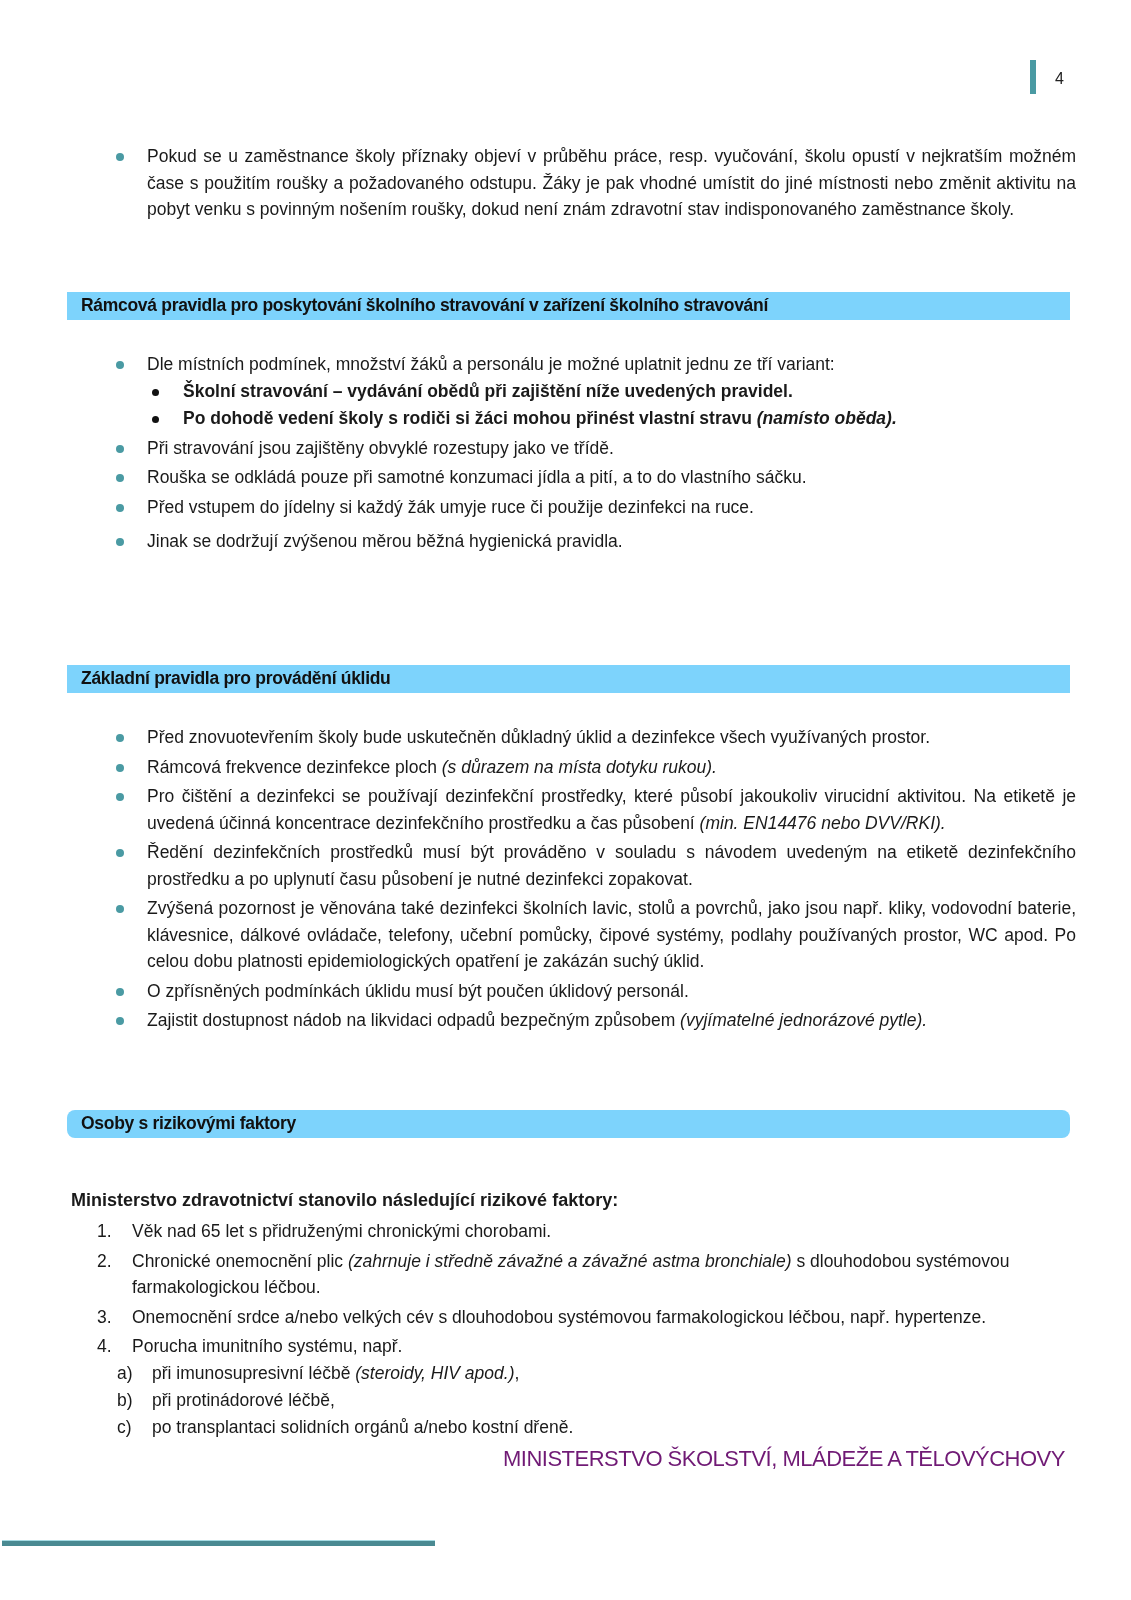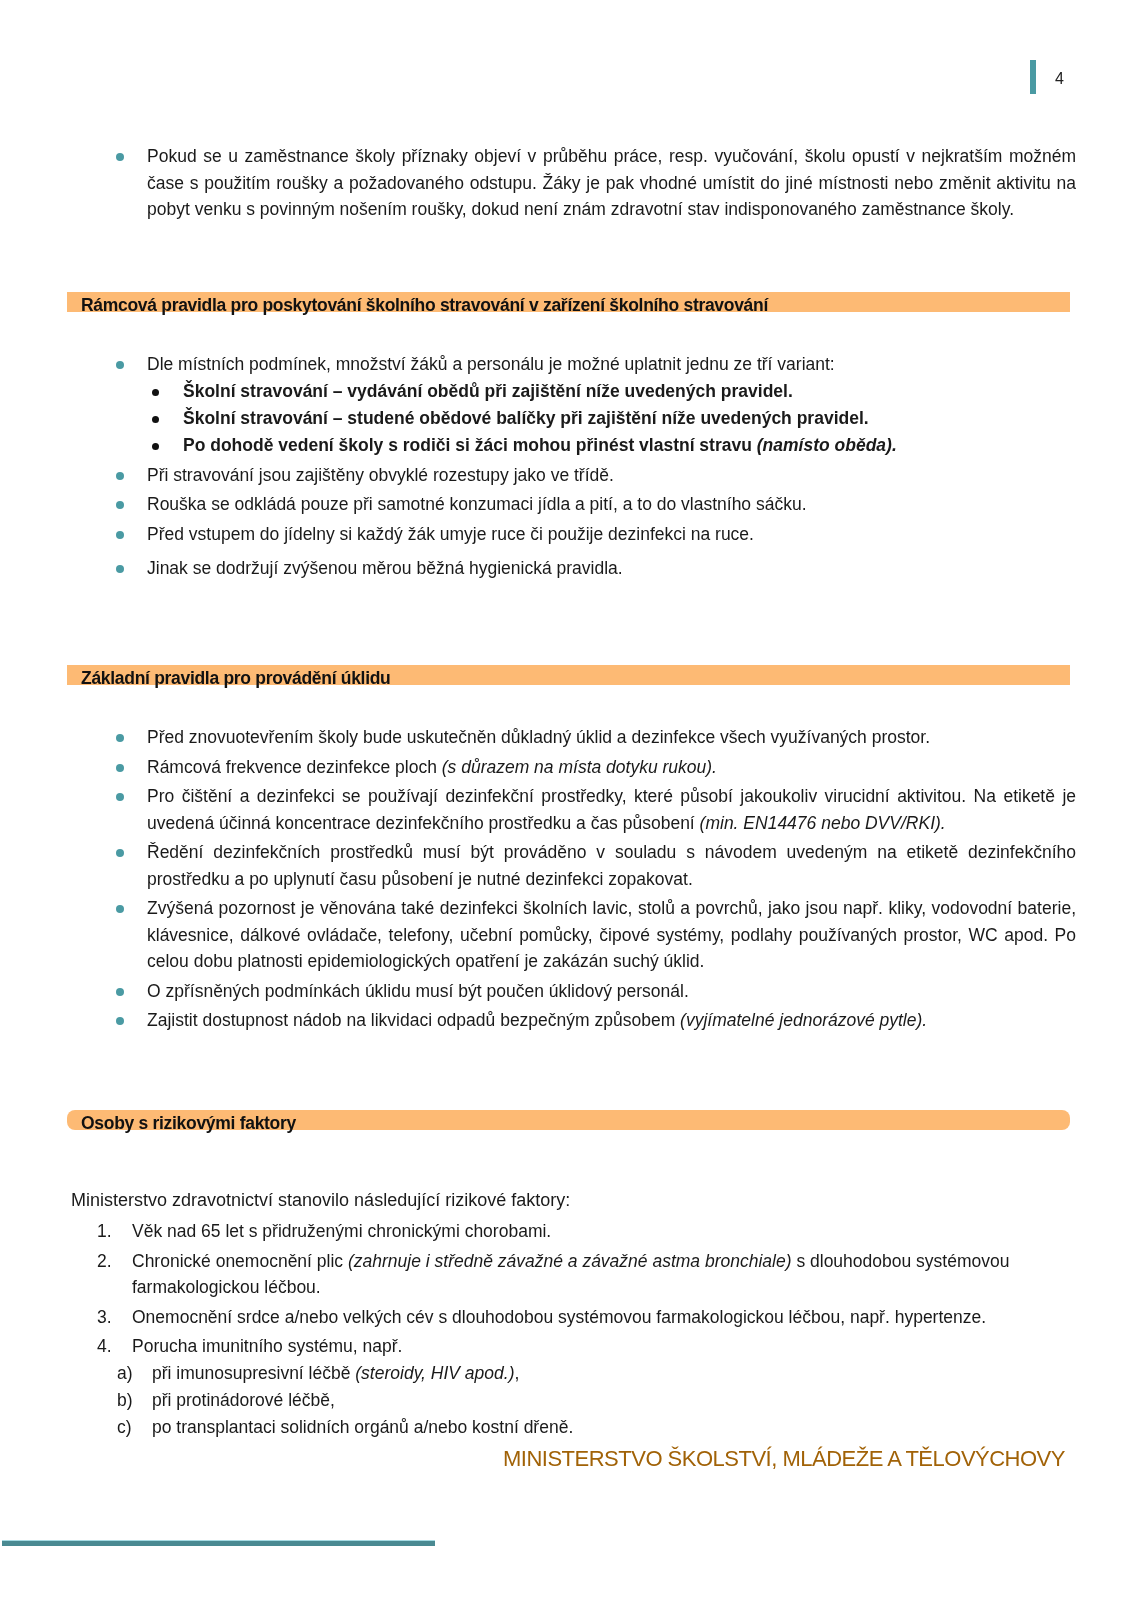--- a/index.html
+++ b/index.html
@@ -8,34 +8,34 @@
   .page-num-bar { position: absolute; left: 1030px; top: 60px; width: 6px; height: 34px; background: #4a9aa3; }
   .page-num { position: absolute; left: 1055px; top: 70px; font-size: 16px; color: #222; }
 
   .bullet-list { list-style: none; margin: 8px; padding: 0; position: absolute; left: 108px; width: 960px; }
   .bullet-item { position: relative; padding-left: 31px; font-size: 17.5px; line-height: 26.5px; text-align: justify; margin-bottom: 3px; }
   .bullet-dot { position: absolute; left: 0; top: 10px; width: 8px; height: 8px; border-radius: 50%; background: #4a9aa3; }
   .sub-list { list-style: none; margin: 0; padding: 0; }
   .sub-item { position: relative; padding-left: 67px; font-size: 17.5px; line-height: 27px; }
   .sub-dot { position: absolute; left: 36px; top: 11px; width: 7px; height: 7px; border-radius: 50%; background: #111; }
 
-  .section-bar { position: absolute; left: 67px; width: 1003px; height: 20px; background: #fdba74; }
+  .section-bar { position: absolute; left: 67px; width: 1003px; height: 28px; background: #7dd3fc; }
   .section-title { position: absolute; left: 14px; top: 3px; font-size: 17.5px; font-weight: bold; color: #111; letter-spacing: -0.3px; }
 
-  .intro-bold { position: absolute; left: 71px; top: 1190px; font-size: 18px; font-weight: normal; }
+  .intro-bold { position: absolute; left: 71px; top: 1190px; font-size: 18px; font-weight: bold; }
   .num-list { list-style: none; margin: 0; padding: 0; position: absolute; left: 97px; top: 1218px; width: 960px; }
   .num-item { position: relative; padding-left: 35px; font-size: 17.5px; line-height: 26.5px; margin-bottom: 3px; }
   .num-marker { position: absolute; left: 0; top: 0; }
   .alpha-list { list-style: none; margin: 0; padding: 0; }
   .alpha-item { position: relative; padding-left: 55px; font-size: 17.5px; line-height: 27px; }
   .alpha-marker { position: absolute; left: 20px; top: 0; }
   em { font-style: italic; }
 
   .footer-bar { position: absolute; left: 2px; top: 1540px; width: 433px; height: 5px; background: #4a8a92; border-top: 1px solid #a6dbe3; }
-  .footer-text { position: absolute; left: 503px; top: 1446px; font-size: 22px; color: #a16207; letter-spacing: -0.5px; font-weight: normal; }
+  .footer-text { position: absolute; left: 503px; top: 1446px; font-size: 22px; color: #701a75; letter-spacing: -0.5px; font-weight: normal; }
 </style>
 </head>
 <body>
 
 <div class="page-num-bar"></div>
 <div class="page-num">4</div>
 
 <ul class="bullet-list" style="top:135px;">
   <li class="bullet-item">
     <span class="bullet-dot"></span>
@@ -48,24 +48,20 @@
 </div>
 
 <ul class="bullet-list" style="top:343px;">
   <li class="bullet-item">
     <span class="bullet-dot"></span>
     <span>Dle místních podmínek, množství žáků a personálu je možné uplatnit jednu ze tří variant:</span>
     <ul class="sub-list" style="margin-left:-31px;font-weight:bold;">
       <li class="sub-item">
         <span class="sub-dot"></span>
         <span>Školní stravování – vydávání obědů při zajištění níže uvedených pravidel.</span>
-      </li>
-      <li class="sub-item">
-        <span class="sub-dot"></span>
-        <span>Školní stravování – studené obědové balíčky při zajištění níže uvedených pravidel.</span>
       </li>
       <li class="sub-item">
         <span class="sub-dot"></span>
         <span>Po dohodě vedení školy s rodiči si žáci mohou přinést vlastní stravu </span><em>(namísto oběda).</em>
       </li>
     </ul>
   </li>
   <li class="bullet-item">
     <span class="bullet-dot"></span>
     <span>Při stravování jsou zajištěny obvyklé rozestupy jako ve třídě.</span>

